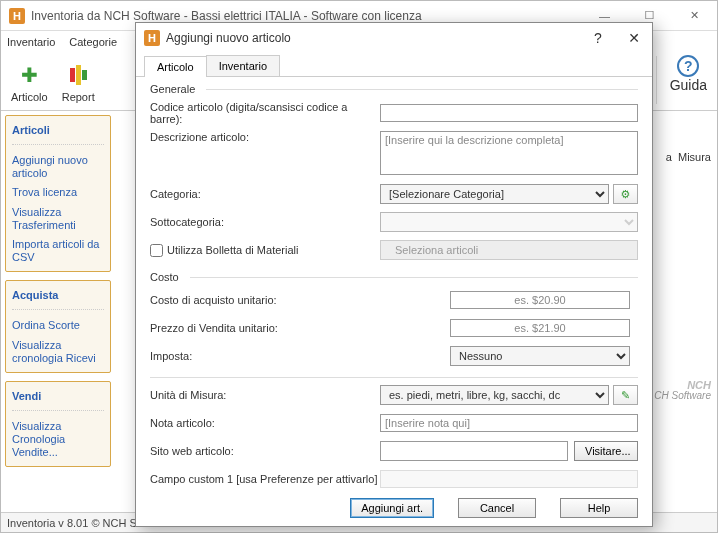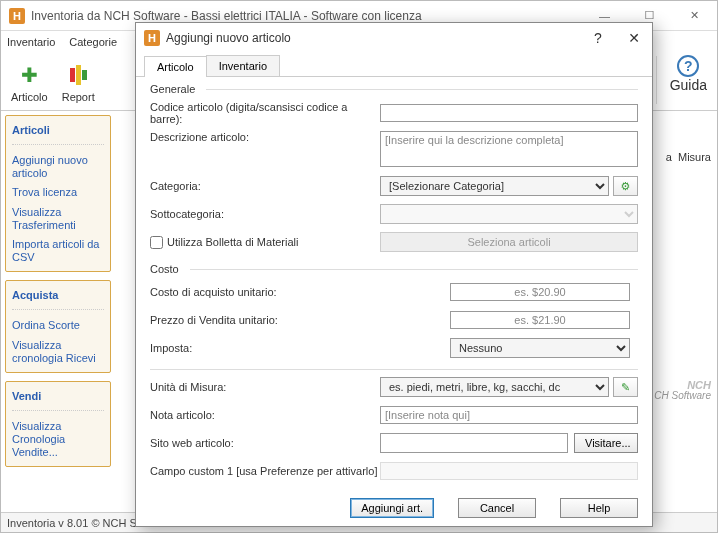--- a/index.html
+++ b/index.html
@@ -55,24 +55,24 @@
 .fieldset .legend { color: #333; margin-bottom: 6px; position: relative; }
 .fieldset .legend::after { content: ""; position: absolute; left: 56px; right: 0; top: 50%; height: 1px; background: #ddd; }
 .fieldset.prezzi .legend::after { left: 40px; }
 
 .row { display: flex; align-items: center; margin-bottom: 6px; min-height: 22px; }
 .row label { width: 230px; color: #333; }
 .row .field { flex: 1; }
 input[type=text], textarea, select { width: 100%; border: 1px solid #999; padding: 2px 4px; font-size: 11px; background: #fff; color: #333; }
 input[type=text]::placeholder, textarea::placeholder { color: #888; }
 select { background: #f5f5f5; height: 20px; }
-textarea { height: 36px; resize: none; }
+textarea { height: 44px; resize: none; }
 .hl-input { border: 1px solid #2a7ab8; }
 .chk-row { display: flex; align-items: center; gap: 4px; }
-.disabled-btn { background: #eee; border: 1px solid #ccc; color: #999; padding: 3px 14px; text-align: center; }
+.disabled-btn { background: #eee; border: 1px solid #ccc; color: #999; padding: 3px 14px; text-align: left; }
 .small-input { width: 180px !important; text-align: center; }
 .small-sel { width: 180px !important; }
 .icon-btn { width: 28px; height: 20px; border: 1px solid #aaa; background: linear-gradient(#fff,#eee); display: flex; align-items: center; justify-content: center; margin-left: 4px; cursor: pointer; font-size: 11px; }
 .muted { color: #aaa; }
 
 .dlg-buttons { display: flex; justify-content: flex-end; gap: 24px; padding: 8px 14px; }
 .btn { min-width: 78px; padding: 3px 10px; border: 1px solid #888; background: linear-gradient(#fdfdfd,#e8e8e8); cursor: pointer; text-align: center; }
 .btn.primary { border: 1px solid #2a7ab8; box-shadow: 0 0 0 1px #7fb5e0 inset; }
 hr.thin { border: none; border-top: 1px solid #ddd; margin: 6px 0; }
 </style>

